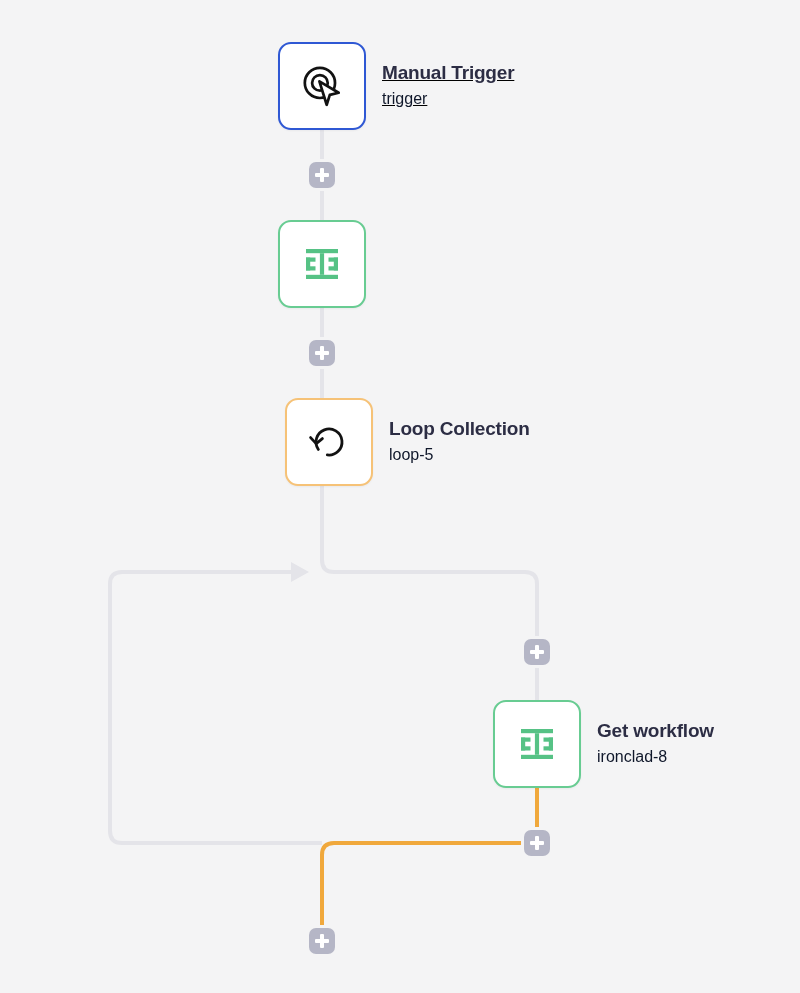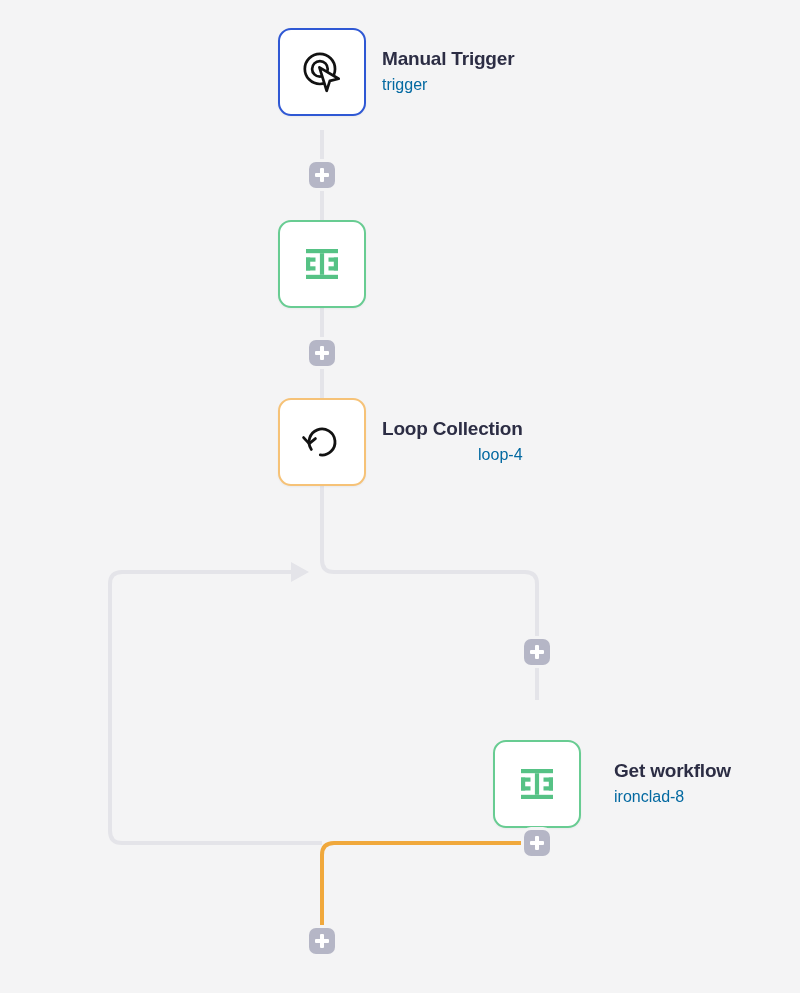--- a/index.html
+++ b/index.html
@@ -62,21 +62,21 @@
   .node-title {
     font-size: 19px;
     font-weight: bold;
     color: #2c2d44;
     letter-spacing: -0.2px;
     line-height: 1.25;
   }
   .node-subtitle {
     font-size: 16px;
     font-weight: normal;
-    color: #0369a1;
+    color: #0f172a;
     line-height: 1.4;
     margin-top: 3px;
   }
 
   .plus-btn {
     position: absolute;
     width: 26px;
     height: 26px;
     border-radius: 7px;
     background: #b5b6c6;
@@ -112,21 +112,21 @@
 
     <path d="M322,843 L122,843 Q110,843 110,831 L110,584 Q110,572 122,572 L300,572" stroke="#e4e4e9" stroke-width="4" fill="none"></path>
 
     <path d="M291,562 L309,572 L291,582 Z" fill="#e4e4e9"></path>
 
     <path d="M537,788 L537,843" stroke="#f0a83c" stroke-width="4" fill="none"></path>
 
     <path d="M537,843 L334,843 Q322,843 322,855 L322,930" stroke="#f0a83c" stroke-width="4" fill="none"></path>
   </svg>
 
-  <div class="node" style="left:278px; top:28px;">
+  <div class="node" style="left:278px; top:42px;text-decoration:underline;">
     <div class="node-box accent-blue">
       <span>
         <svg class="icon-svg" width="50" height="50" viewBox="0 0 48 48">
           <circle cx="22" cy="21" r="14.5" fill="none" stroke="#121212" stroke-width="2.6"></circle>
           <circle cx="22" cy="21" r="7.5" fill="none" stroke="#121212" stroke-width="2.6"></circle>
           <path d="M21.5,19.5 L40,30.5 L31.5,32.5 L28.5,42 Z" fill="#ffffff" stroke="#121212" stroke-width="2.6" stroke-linejoin="round"></path>
         </svg>
       </span>
     </div>
     <div class="node-labels">
@@ -148,36 +148,36 @@
             <rect x="6" y="24.3" width="9.5" height="4.2"></rect>
             <rect x="33.8" y="15.5" width="4.2" height="13"></rect>
             <rect x="28.5" y="15.5" width="9.5" height="4.2"></rect>
             <rect x="28.5" y="24.3" width="9.5" height="4.2"></rect>
           </g>
         </svg>
       </span>
     </div>
   </div>
 
-  <div class="node" style="left:278px; top:398px;text-align:right;">
+  <div class="node" style="left:285px; top:398px;">
     <div class="node-box accent-orange">
       <span>
         <svg class="icon-svg" width="46" height="46" viewBox="0 0 46 46">
           <path d="M10,23 A13,13 0 1 1 14.2,32.6" fill="none" stroke="#121212" stroke-width="2.8" stroke-linecap="round" transform="rotate(-35 23 23)"></path>
           <path d="M4.6,18.6 L10.2,24.6 L16.4,19.6" fill="none" stroke="#121212" stroke-width="2.8" stroke-linecap="round" stroke-linejoin="round"></path>
         </svg>
       </span>
     </div>
     <div class="node-labels">
       <div class="node-title">Loop Collection</div>
-      <div class="node-subtitle">loop-4</div>
-    </div>
-  </div>
-
-  <div class="node" style="left:493px; top:740px;gap:17px;">
+      <div class="node-subtitle">loop-5</div>
+    </div>
+  </div>
+
+  <div class="node" style="left:493px; top:700px;">
     <div class="node-box accent-green">
       <span>
         <svg class="icon-svg" width="44" height="44" viewBox="0 0 44 44">
           <g fill="#56c285">
             <rect x="6" y="7" width="32" height="4.2"></rect>
             <rect x="6" y="32.8" width="32" height="4.2"></rect>
             <rect x="19.9" y="11.2" width="4.2" height="21.6"></rect>
             <rect x="6" y="15.5" width="4.2" height="13"></rect>
             <rect x="6" y="15.5" width="9.5" height="4.2"></rect>
             <rect x="6" y="24.3" width="9.5" height="4.2"></rect>

